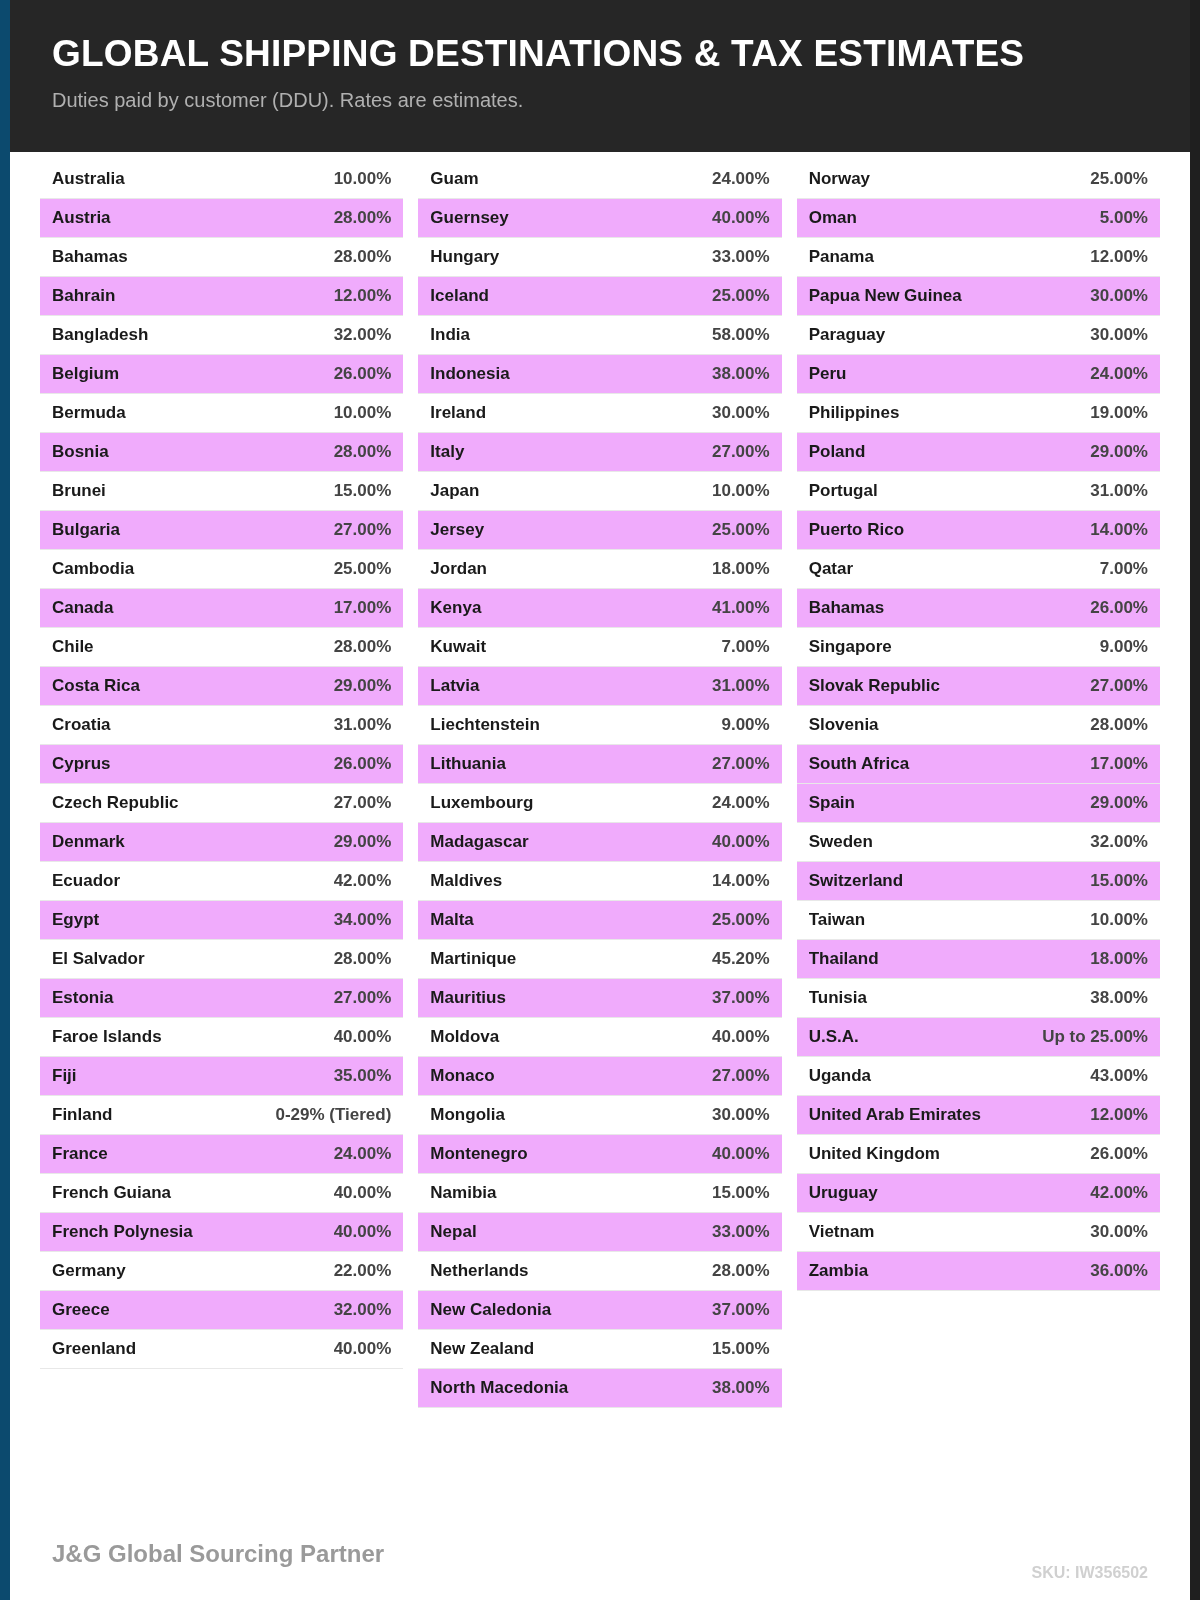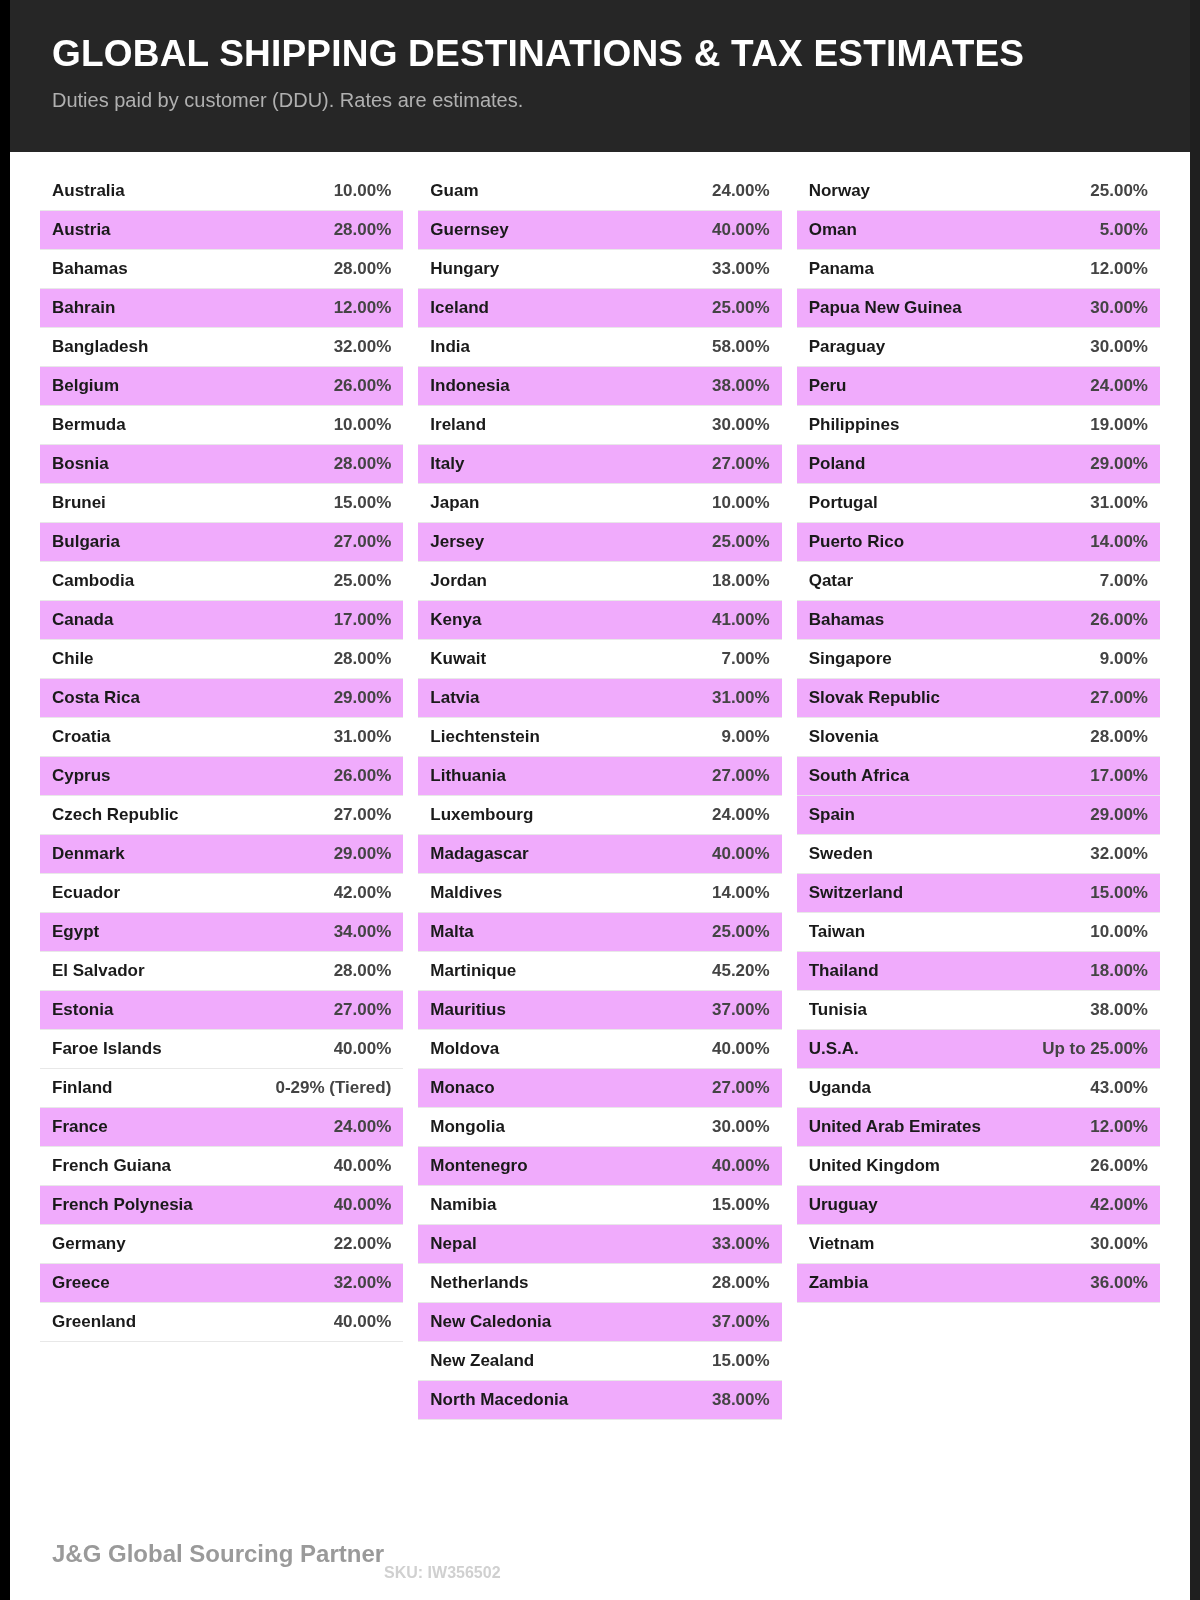--- a/index.html
+++ b/index.html
@@ -13,21 +13,21 @@
     background: #ffffff;
     font-family: "Liberation Sans", sans-serif;
     position: relative;
     overflow: hidden;
   }
   .page {
     width: 1200px;
     height: 1600px;
     position: relative;
     background: #ffffff;
-    border-left: 10px solid #000000;
+    border-left: 10px solid #0c4a6e;
     border-right: 10px solid #1f1f1f;
   }
   .header {
     background: #262626;
     padding: 34px 42px 30px 42px;
     height: 152px;
   }
   .header h1 {
     margin: 0;
     color: #ffffff;
@@ -36,21 +36,21 @@
     letter-spacing: 0.2px;
     line-height: 1.1;
   }
   .header .sub {
     margin-top: 14px;
     color: #b0b0b0;
     font-size: 20px;
     font-weight: normal;
   }
   .content {
-    padding: 20px 30px 0 30px;
+    padding: 8px 30px 0 30px;
     display: flex;
     gap: 15px;
     align-items: flex-start;
   }
   .col {
     flex: 1 1 0;
     min-width: 0;
   }
   .row {
     display: flex;
@@ -77,21 +77,21 @@
     white-space: nowrap;
   }
   .footer {
     position: absolute;
     left: 0;
     right: 0;
     bottom: 0;
     height: 92px;
     display: flex;
     align-items: center;
-    justify-content: flex-start;
+    justify-content: space-between;
     padding: 0 42px;
   }
   .footer .brand {
     color: #9a9a9a;
     font-size: 24px;
     font-weight: bold;
   }
   .footer .sku {
     color: #d0d0d0;
     font-size: 16px;
@@ -196,20 +196,24 @@
           <span class="rate">28.00%</span>
         </div>
         <div class="row alt">
           <span class="name">Estonia</span>
           <span class="rate">27.00%</span>
         </div>
         <div class="row">
           <span class="name">Faroe Islands</span>
           <span class="rate">40.00%</span>
         </div>
+        <div class="row alt">
+          <span class="name">Fiji</span>
+          <span class="rate">35.00%</span>
+        </div>
         <div class="row">
           <span class="name">Finland</span>
           <span class="rate">0-29% (Tiered)</span>
         </div>
         <div class="row alt">
           <span class="name">France</span>
           <span class="rate">24.00%</span>
         </div>
         <div class="row">
           <span class="name">French Guiana</span>

